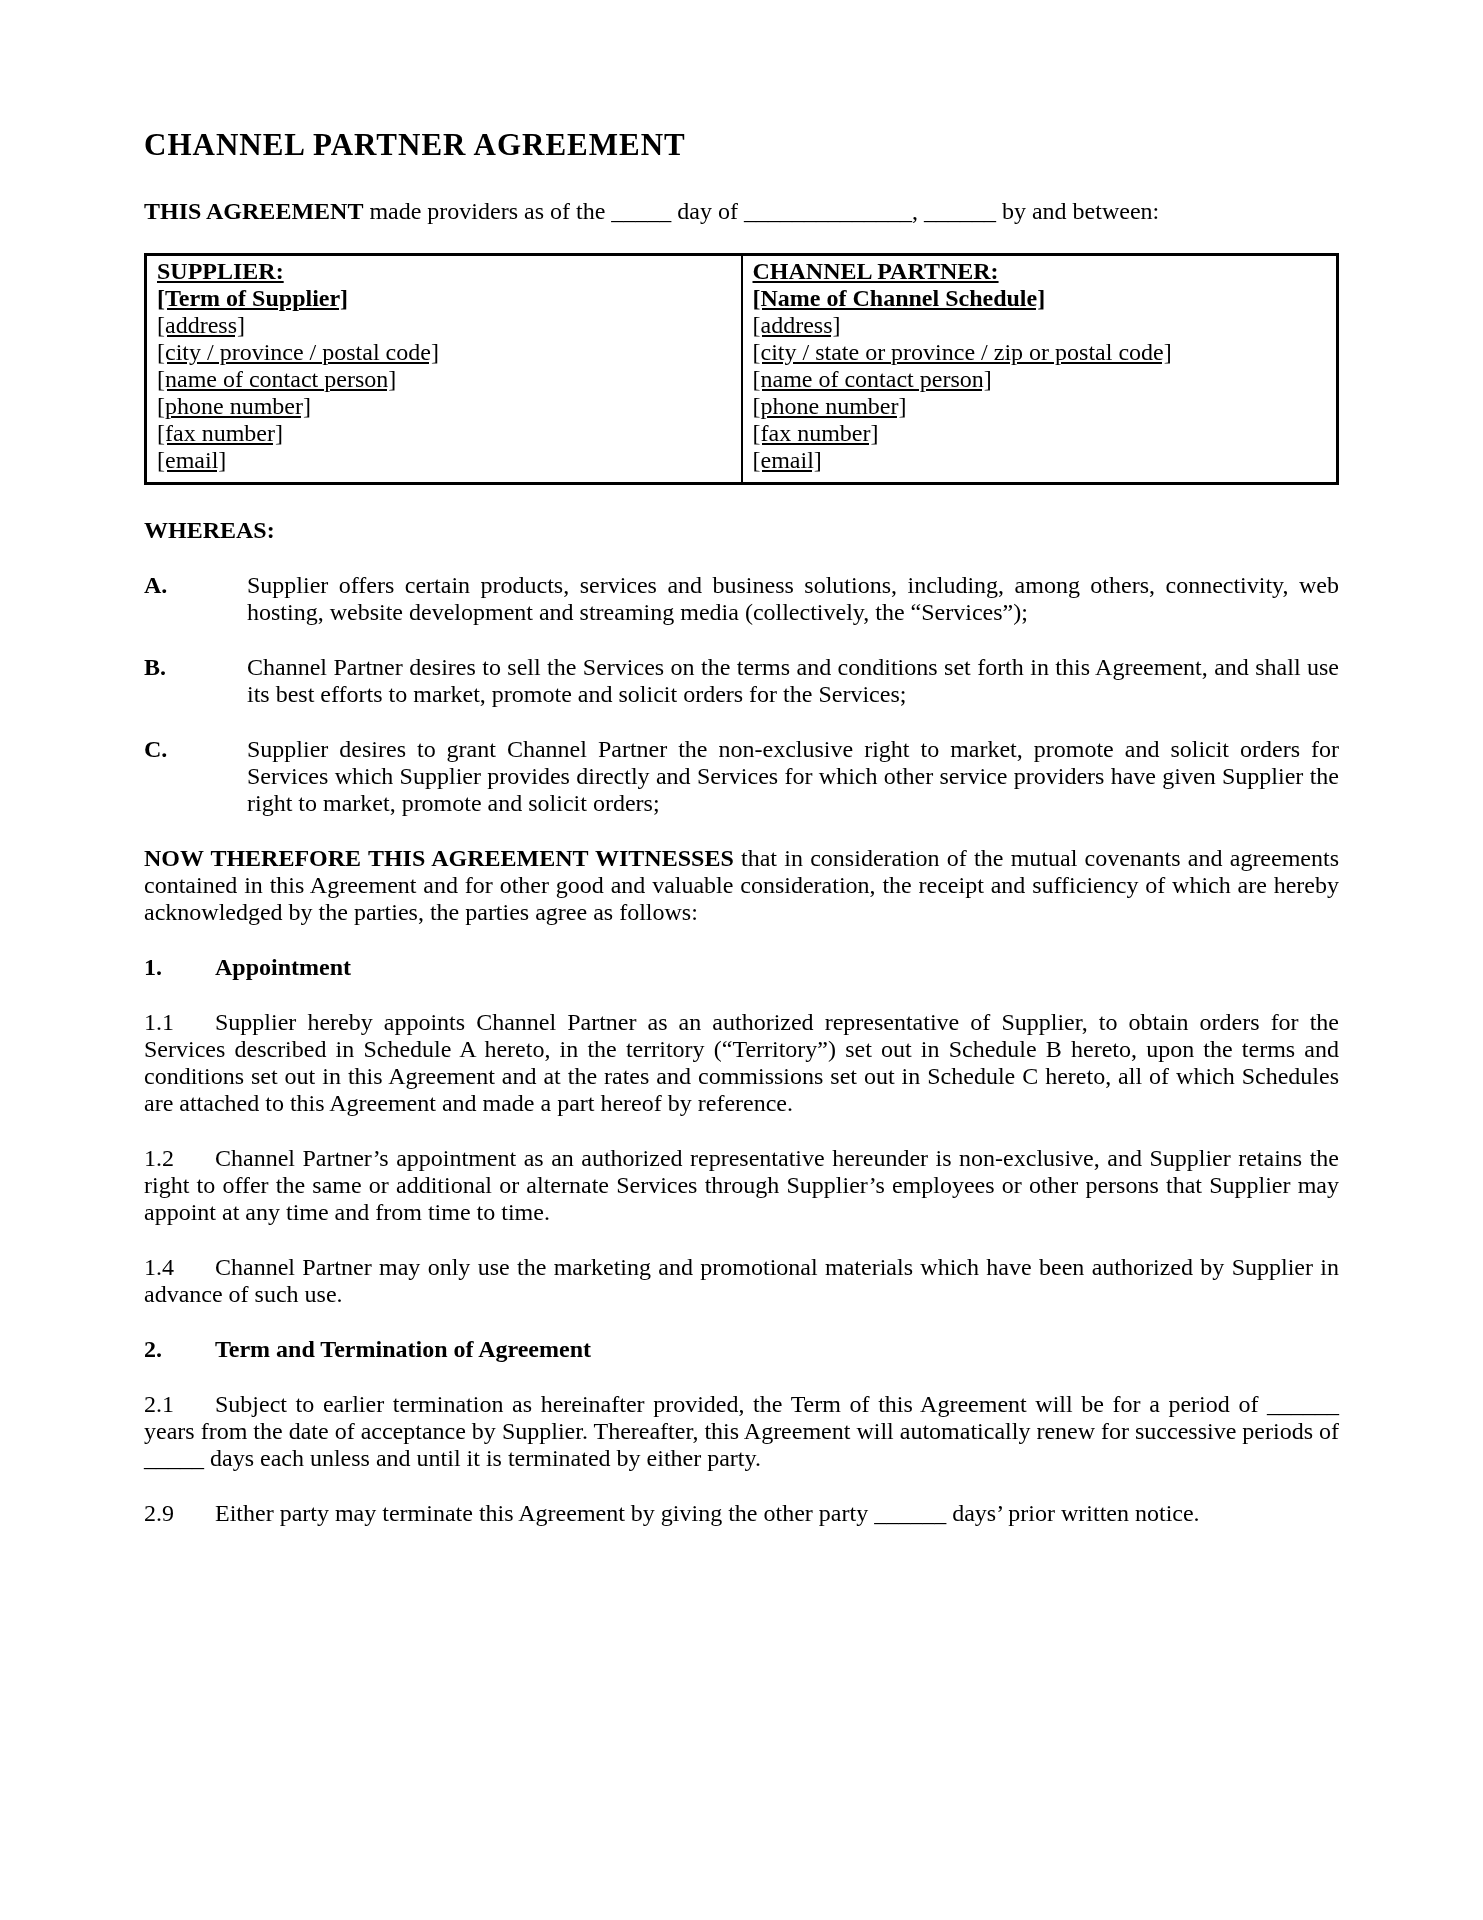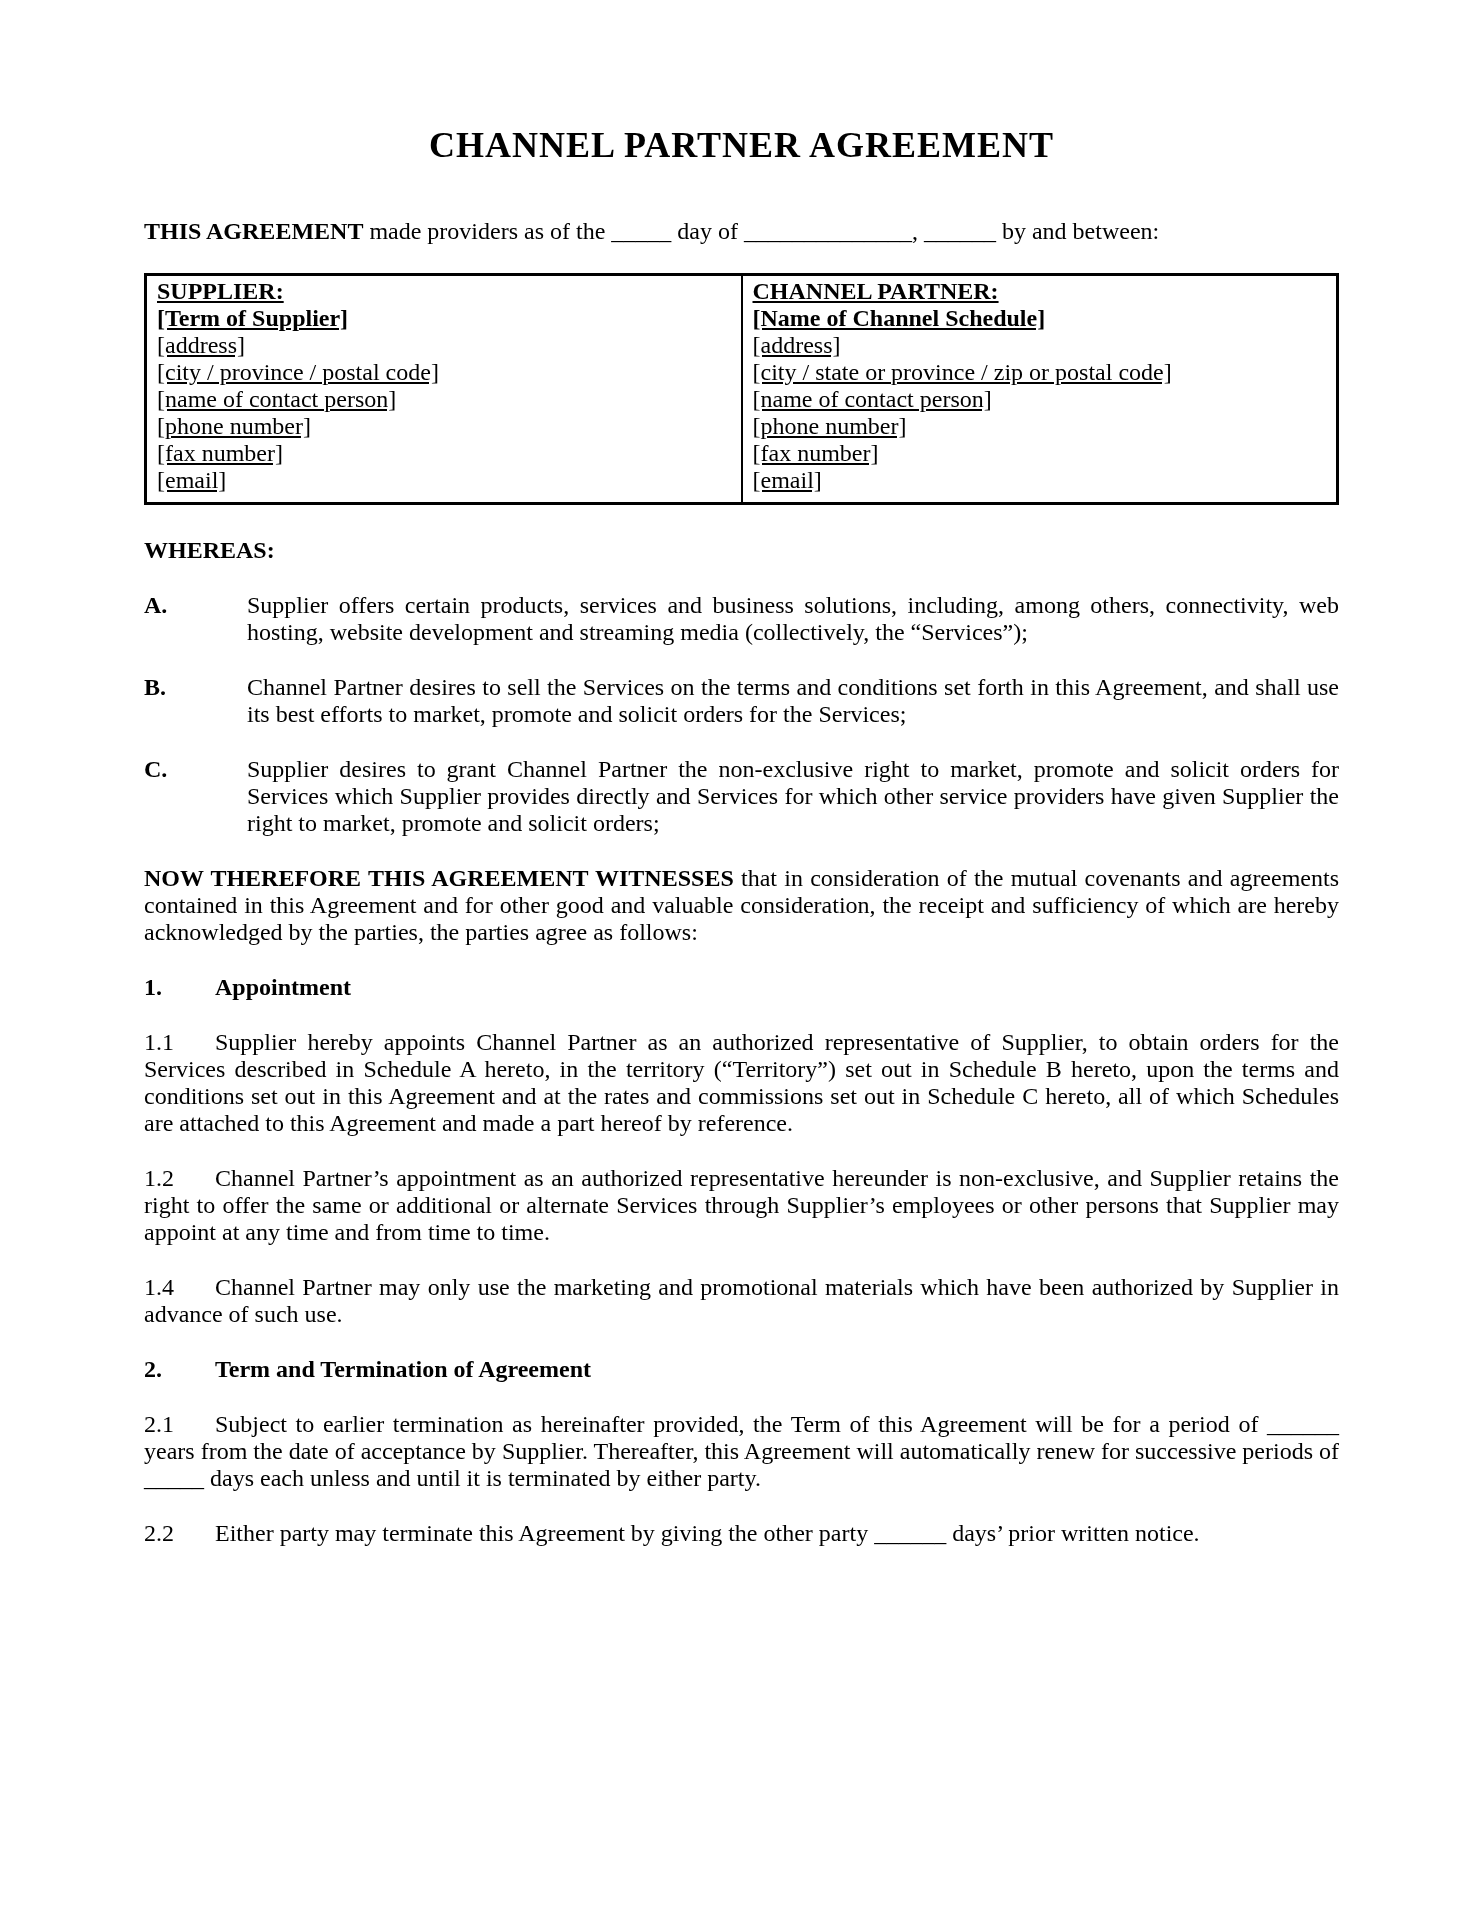--- a/index.html
+++ b/index.html
@@ -13,26 +13,25 @@
     color: #000000;
     overflow: hidden;
   }
   .page {
     width: 1483px;
     height: 1920px;
     padding: 126px 144px 30px 144px;
     background: #ffffff;
   }
   .title {
-    text-align: center;
-    font-size: 36px;
+    font-size: 31px;
     line-height: 38px;
     font-weight: 700;
     letter-spacing: 1px;
-    margin-bottom: 54px;
+    margin-bottom: 34px;
   }
   .para {
     text-align: justify;
     margin-bottom: 28px;
   }
   .bold { font-weight: 700; }
   table.parties {
     width: 100%;
     border-collapse: collapse;
     border: 3px solid #000;
@@ -145,15 +144,15 @@
 
   <p class="para clause"><span class="num">1.4</span><span>Channel Partner may only use the marketing and promotional materials which have been authorized by Supplier in advance of such use.</span></p>
 
   <div class="heading-row">
     <span class="num">2.</span>
     <span>Term and Termination of Agreement</span>
   </div>
 
   <p class="para clause"><span class="num">2.1</span><span>Subject to earlier termination as hereinafter provided, the Term of this Agreement will be for a period of ______ years from the date of acceptance by Supplier. Thereafter, this Agreement will automatically renew for successive periods of _____ days each unless and until it is terminated by either party.</span></p>
 
-  <p class="para clause"><span class="num">2.2</span><span>Either party may terminate this Agreement by giving the other party ______ days’ prior written notice.</span></p>
+  <p class="para clause"><span class="num">2.9</span><span>Either party may terminate this Agreement by giving the other party ______ days’ prior written notice.</span></p>
 
 </div>
 
 </body></html>

